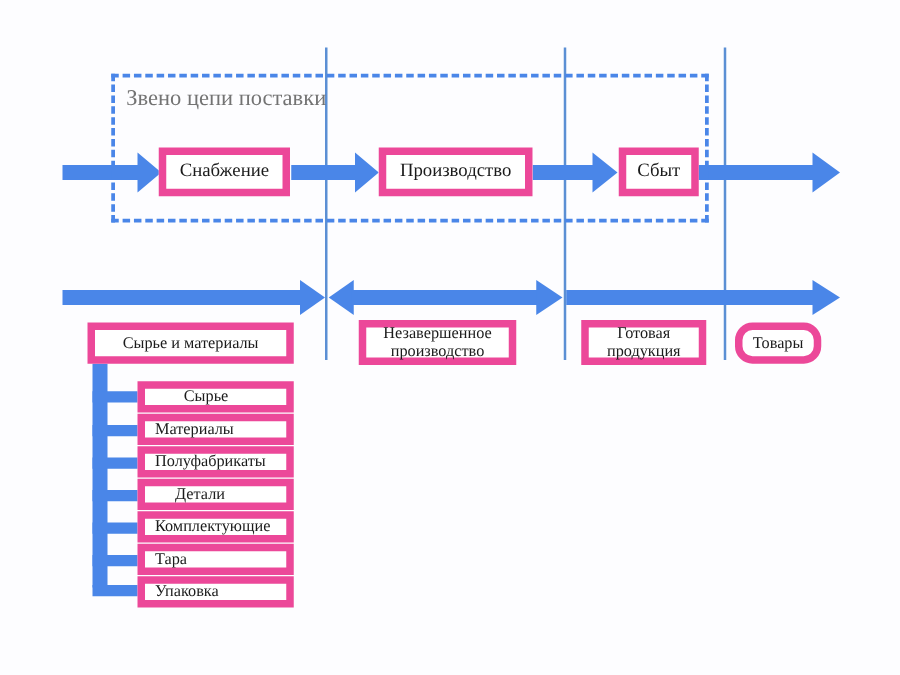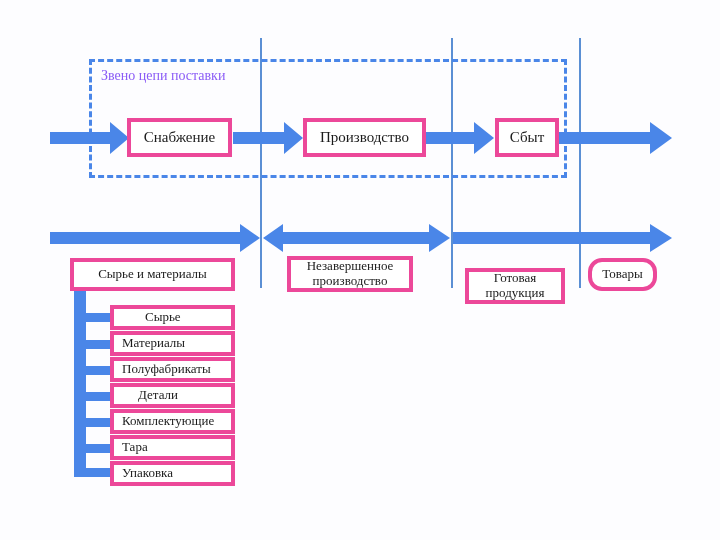--- a/index.html
+++ b/index.html
@@ -15,36 +15,36 @@
     background:#fdfdff;
   }
   #canvas svg.layer{
     position:absolute;left:0;top:0;width:720px;height:540px;
     pointer-events:none;
   }
   .node{
     position:absolute;
     box-sizing:border-box;
     background:#ffffff;
-    border:4px solid #ec4899;
+    border:6px solid #ec4899;
     display:flex;
     align-items:center;
     justify-content:center;
     text-align:center;
     color:#1b1b1b;
     line-height:1.12;
     z-index:5;
   }
   .node.proc{font-size:15px;}
   .node.stage{font-size:13px;}
   .node.item{font-size:13px;justify-content:flex-start;padding-left:8px;text-align:left;}
   .group-label{
     position:absolute;
-    font-size:14px;
-    color:#8b5cf6;
+    font-size:18px;
+    color:#737373;
     white-space:nowrap;
     z-index:6;
   }
   .dashed-box{
     position:absolute;
     box-sizing:border-box;
     border:3px dashed #4a86e8;
     z-index:2;
     background:transparent;
   }
@@ -121,21 +121,21 @@
 
   <div class="node proc" style="left:495px;top:118px;width:64px;height:39px;">Сбыт</div>
 
   <div class="node stage" style="left:70px;top:258px;width:165px;height:33px;">Сырье и материалы</div>
 
   <div class="node stage" style="left:287px;top:256px;width:126px;height:36px;flex-direction:column;">
     <span>Незавершенное</span>
     <span>производство</span>
   </div>
 
-  <div class="node stage" style="left:465px;top:256px;width:100px;height:36px;flex-direction:column;margin-top:12px;">
+  <div class="node stage" style="left:465px;top:256px;width:100px;height:36px;flex-direction:column;">
     <span>Готовая</span>
     <span>продукция</span>
   </div>
 
   <div class="node stage" style="left:588px;top:258px;width:69px;height:33px;border-radius:14px;">Товары</div>
 
   <div class="node item" style="left:110px;top:305px;width:125px;height:25px;padding-left:31px;">Сырье</div>
 
   <div class="node item" style="left:110px;top:331px;width:125px;height:25px;">Материалы</div>
 

